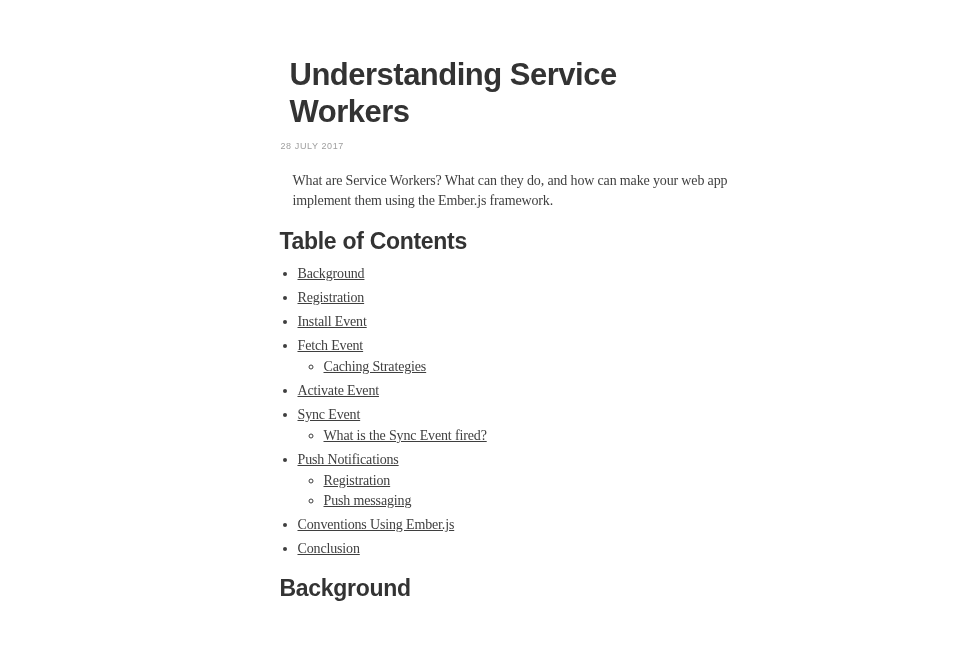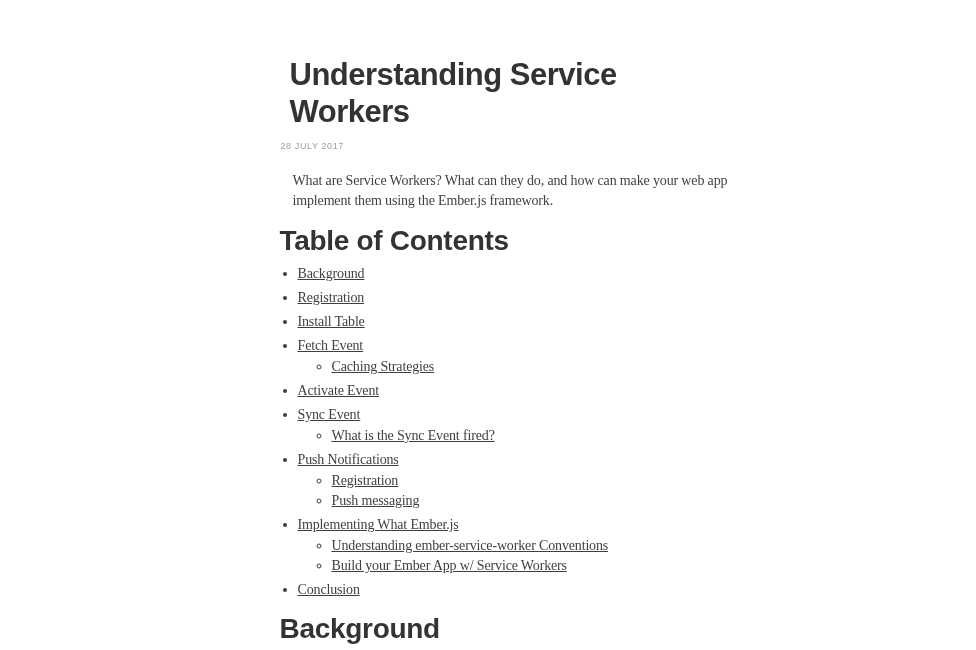--- a/index.html
+++ b/index.html
@@ -40,21 +40,21 @@
     font-size: 14px;
     letter-spacing: -0.15px;
     line-height: 20px;
     color: #3f3f3f;
     white-space: nowrap;
   }
   p.intro span { display: block; }
   h2.section {
     font-family: "Liberation Sans", sans-serif;
     font-weight: 700;
-    font-size: 28px;
+    font-size: 23px;
     line-height: 28px;
     letter-spacing: -0.3px;
     color: #333333;
     margin: 16px 0 0;
   }
   ul.toc {
     margin: 10px 0 0;
     padding: 0 0 0 18px;
     list-style: disc;
     font-size: 14px;
@@ -63,21 +63,21 @@
   ul.toc li {
     line-height: 18px;
     margin: 0 0 6px;
   }
   ul.toc ul {
     margin: 3px 0 0;
     padding: 0 0 0 22px;
     list-style: circle;
   }
   ul.toc ul li {
-    margin: 0 12px 2px;
+    margin: 0 4px 2px;
   }
   ul.toc a {
     color: #3f3f3f;
     text-decoration: underline;
     cursor: pointer;
   }
   h2.background-heading { margin-top: 16px; }
 </style>
 </head>
 <body>
@@ -96,21 +96,21 @@
   <h2 class="section">Table of Contents</h2>
 
   <ul class="toc">
     <li>
       <a href="#">Background</a>
     </li>
     <li>
       <a href="#">Registration</a>
     </li>
     <li>
-      <a href="#">Install Table</a>
+      <a href="#">Install Event</a>
     </li>
     <li>
       <a href="#">Fetch Event</a>
       <ul>
         <li>
           <a href="#">Caching Strategies</a>
         </li>
       </ul>
     </li>
     <li>
@@ -129,29 +129,21 @@
       <ul>
         <li>
           <a href="#">Registration</a>
         </li>
         <li>
           <a href="#">Push messaging</a>
         </li>
       </ul>
     </li>
     <li>
-      <a href="#">Implementing What Ember.js</a>
-      <ul>
-        <li>
-          <a href="#">Understanding ember-service-worker Conventions</a>
-        </li>
-        <li>
-          <a href="#">Build your Ember App w/ Service Workers</a>
-        </li>
-      </ul>
+      <a href="#">Conventions Using Ember.js</a>
     </li>
     <li>
       <a href="#">Conclusion</a>
     </li>
   </ul>
 
   <h2 class="section background-heading">Background</h2>
 
 </div>
 

